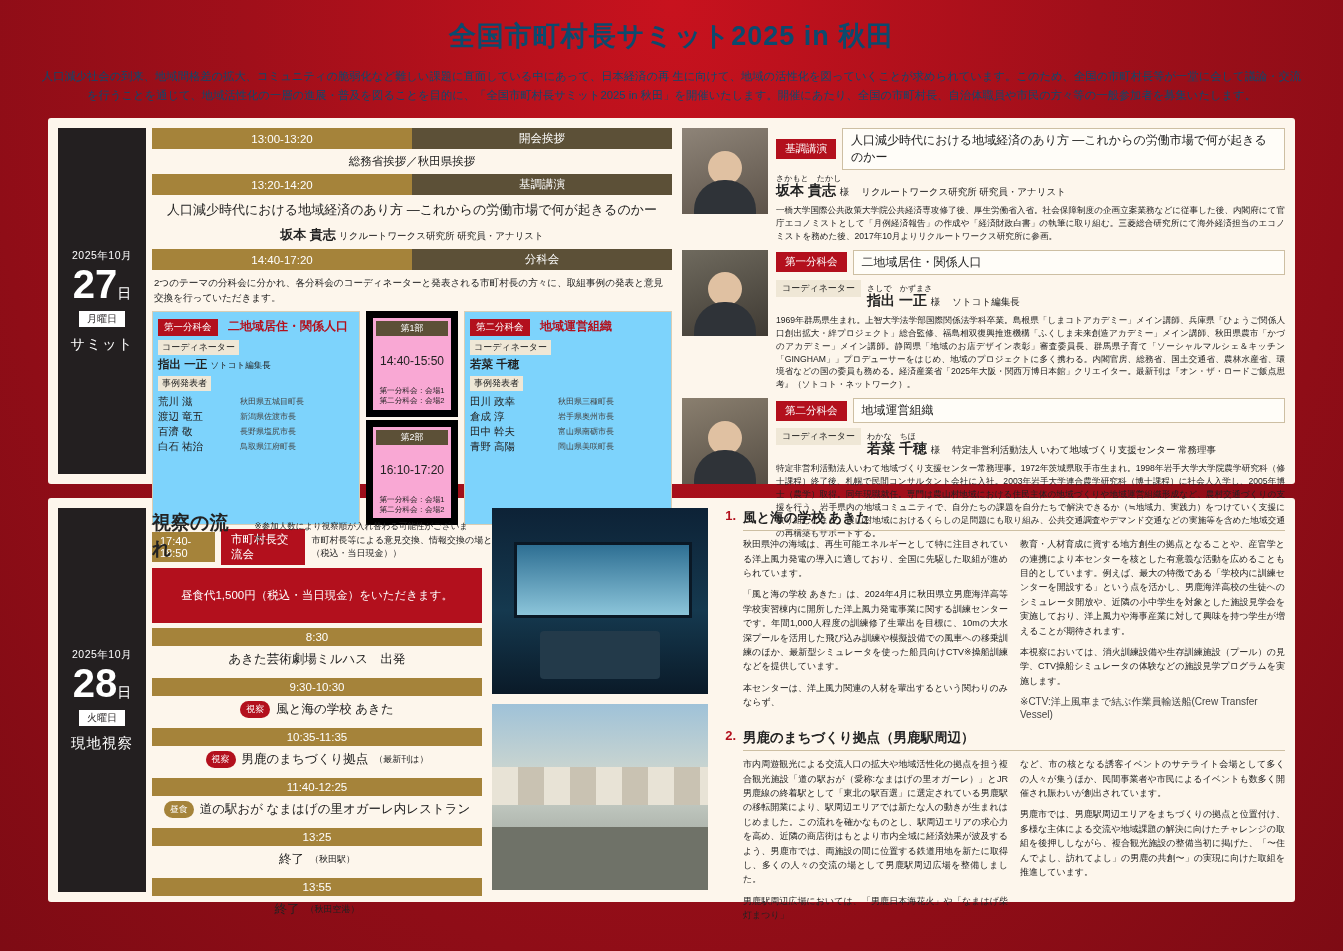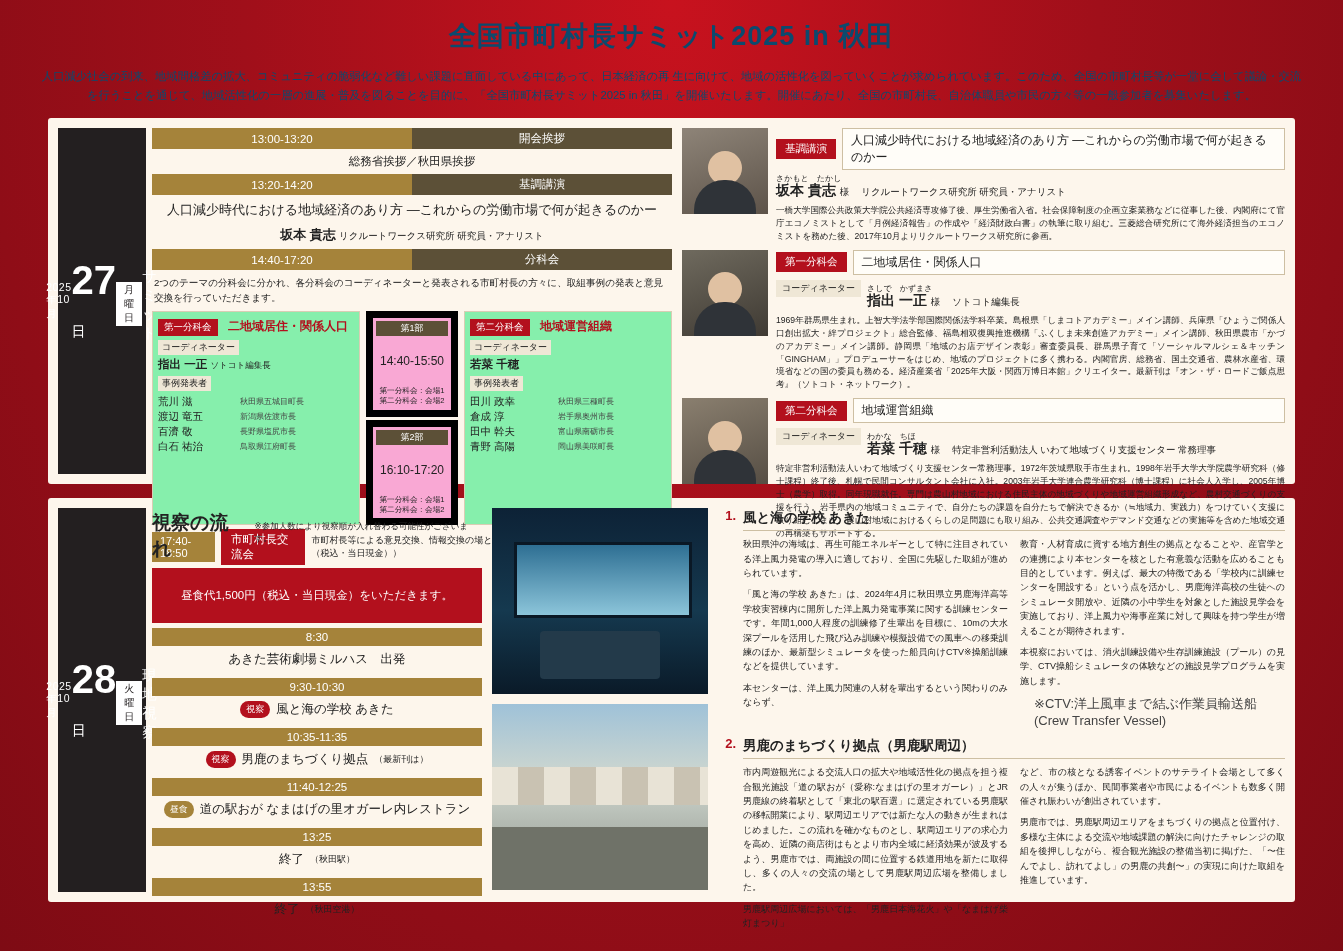--- a/index.html
+++ b/index.html
@@ -19,21 +19,21 @@
 
   
   .panel{background:#fdf6ec;border-radius:3px;margin:0 48px;padding:10px;}
   .panel.p1{margin-top:8px;height:366px;box-sizing:border-box;}
   .panel.p2{margin-top:14px;height:404px;box-sizing:border-box;}
 
   .cols{display:flex;height:100%;}
 
   
   .daybadge{width:88px;flex:0 0 88px;background:#231f20;color:#fff;display:flex;
-    flex-direction:row;align-items:center;justify-content:center;padding:6px 0;}
+    flex-direction:column;align-items:center;justify-content:center;padding:6px 0;}
   .daybadge .ym{font-size:10.5px;letter-spacing:0.5px;}
   .daybadge .dnum{font-size:40px;font-weight:bold;line-height:1.05;}
   .daybadge .dnum small{font-size:14px;font-weight:normal;}
   .daybadge .dow{margin-top:6px;background:#fff;color:#231f20;font-size:10px;padding:1px 8px;}
   .daybadge .kind{margin-top:8px;font-size:14.5px;letter-spacing:1px;}
 
   
   .sched{flex:0 0 520px;margin-left:6px;}
   .barrow{display:flex;align-items:stretch;}
   .bar-time{background:#a5833a;color:#fff;font-size:11.5px;display:flex;align-items:center;
@@ -41,21 +41,21 @@
   .bar-title{color:#fff;font-size:11.5px;display:flex;align-items:center;justify-content:center;height:21px;}
   .bar-dark{background:#5c5037;}
   .w-half{flex:1;}
   .sub{font-size:11.5px;text-align:center;padding:5px 0;}
   .sub.big{font-size:13px;padding:6px 0 2px 0;}
   .sub .nm{font-weight:bold;font-size:13px;}
   .sub .nm span{font-weight:normal;font-size:9.5px;}
   .note{font-size:9.6px;line-height:1.5;padding:6px 2px 4px 2px;}
 
   .boxrow{display:flex;gap:6px;margin-top:2px;}
-  .sec{flex:1;border:1px solid #d9cdb4;background:#86efac;padding:4px 5px 5px 5px;box-sizing:border-box;}
+  .sec{flex:1;border:1px solid #d9cdb4;background:#7dd3fc;padding:4px 5px 5px 5px;box-sizing:border-box;}
   .sec .tag{display:inline-block;background:#b3101d;color:#fff;font-size:9.5px;padding:2px 6px;}
   .sec .secttl{color:#b3101d;font-weight:bold;font-size:12px;margin-left:6px;}
   .sec .lbl{background:#efe7d6;font-size:9px;padding:1px 4px;margin-top:4px;display:inline-block;}
   .sec .who{font-size:11.5px;font-weight:bold;margin-top:2px;}
   .sec .who em{font-style:normal;font-size:8.5px;font-weight:normal;}
   .sec table{border-collapse:collapse;margin-top:3px;width:100%;}
   .sec table td{font-size:10.5px;padding:0.5px 0;}
   .sec table td.org{font-size:8px;color:#444;padding-left:4px;}
   .partbox{flex:0 0 92px;display:flex;flex-direction:column;gap:3px;}
   .part{border:7px solid #000000;background:#f9a8d4;padding:3px;text-align:center;}
@@ -116,21 +116,21 @@
     background:#6f7268;}
 
   .artcol{flex:1;}
   .art{display:flex;gap:7px;margin-bottom:8px;}
   .artno{flex:0 0 18px;font-size:13px;font-weight:bold;color:#b3101d;text-align:right;}
   .artttl{font-size:13.5px;font-weight:bold;}
   .arthead{border-bottom:1px solid #cdbfa3;padding-bottom:3px;}
   .arttext{display:flex;gap:12px;margin-top:6px;}
   .arttext p{margin:0 0 7px 0;font-size:9px;line-height:1.6;text-align:justify;}
   .arttext .c{flex:1;}
-  .foot{font-size:13px;color:#444;margin-top:4px;margin-left:14px;}
+  .foot{font-size:10px;color:#444;margin-top:4px;}
 </style>
 </head>
 <body>
 
 <div class="page">
 
   <div class="hdr">
     <h1>全国市町村長サミット2025 in 秋田</h1>
     <p>人口減少社会の到来、地域間格差の拡大、コミュニティの脆弱化など難しい課題に直面している中にあって、日本経済の再 生に向けて、地域の活性化を図っていくことが求められています。このため、全国の市町村長等が一堂に会して議論・交流を行うことを通じて、地域活性化の一層の進展・普及を図ることを目的に、「全国市町村長サミット2025 in 秋田」を開催いたします。開催にあたり、全国の市町村長、自治体職員や市民の方々等の一般参加者を募集いたします。</p>
   </div>

